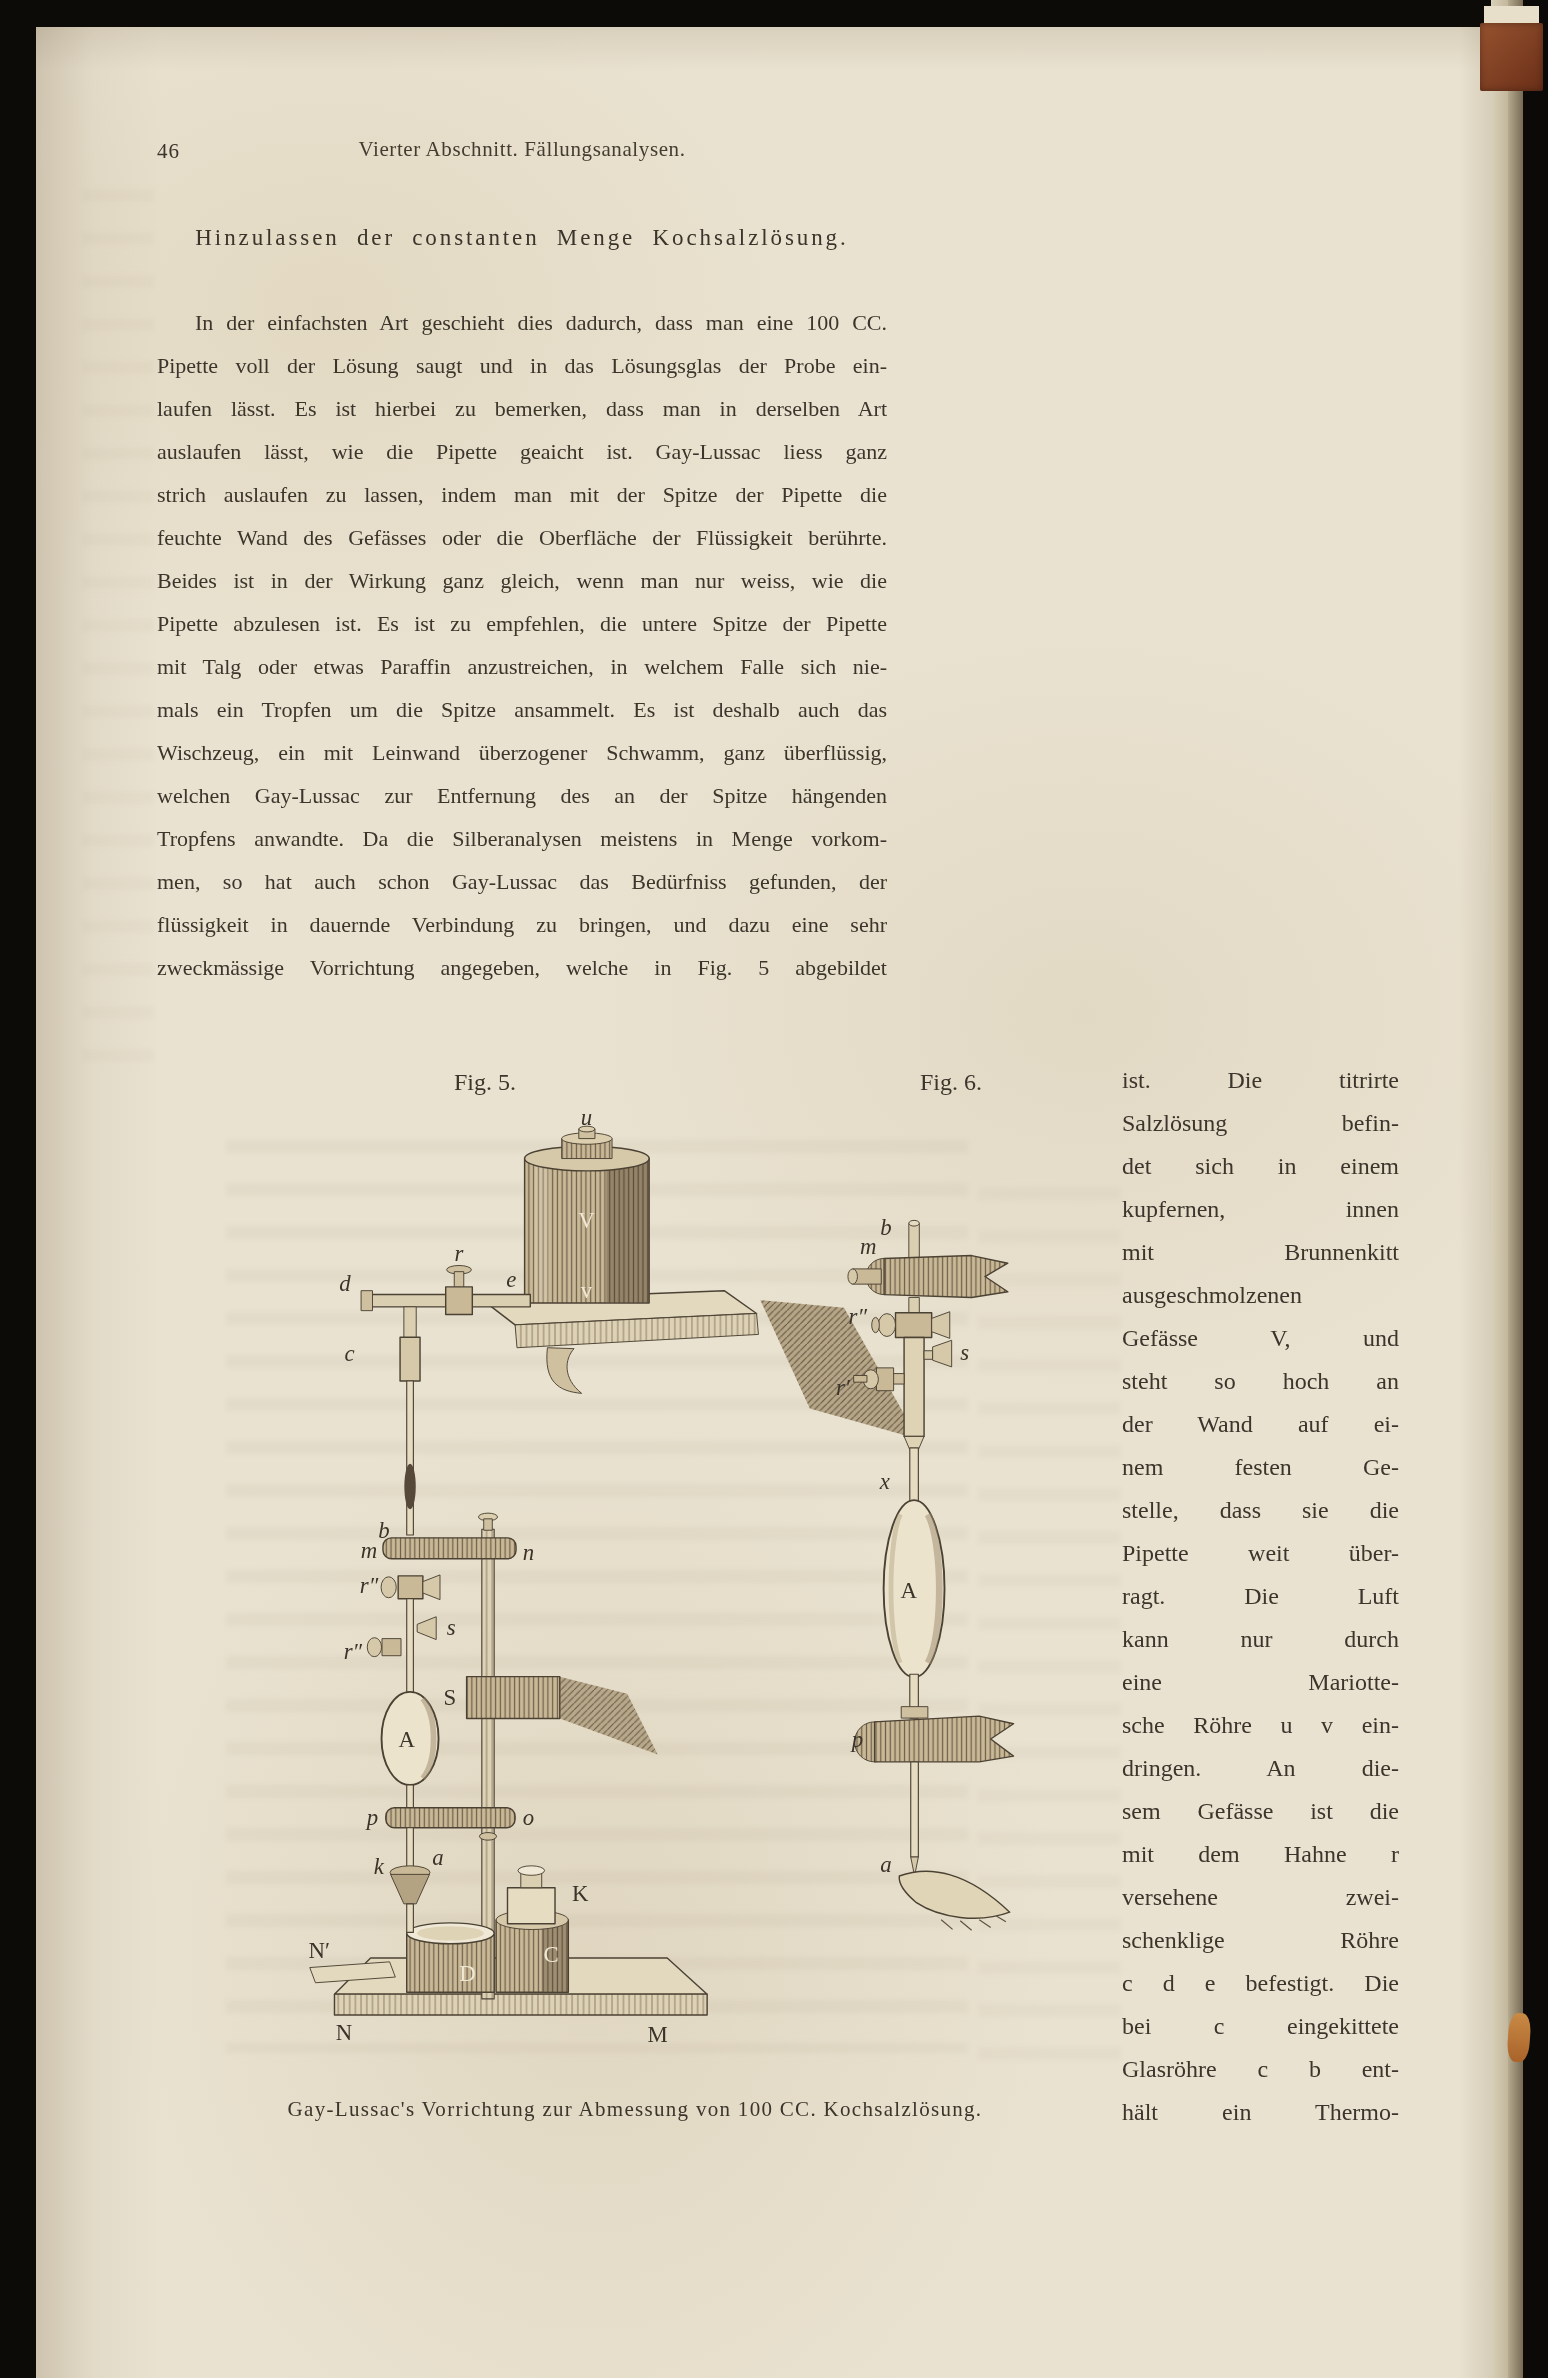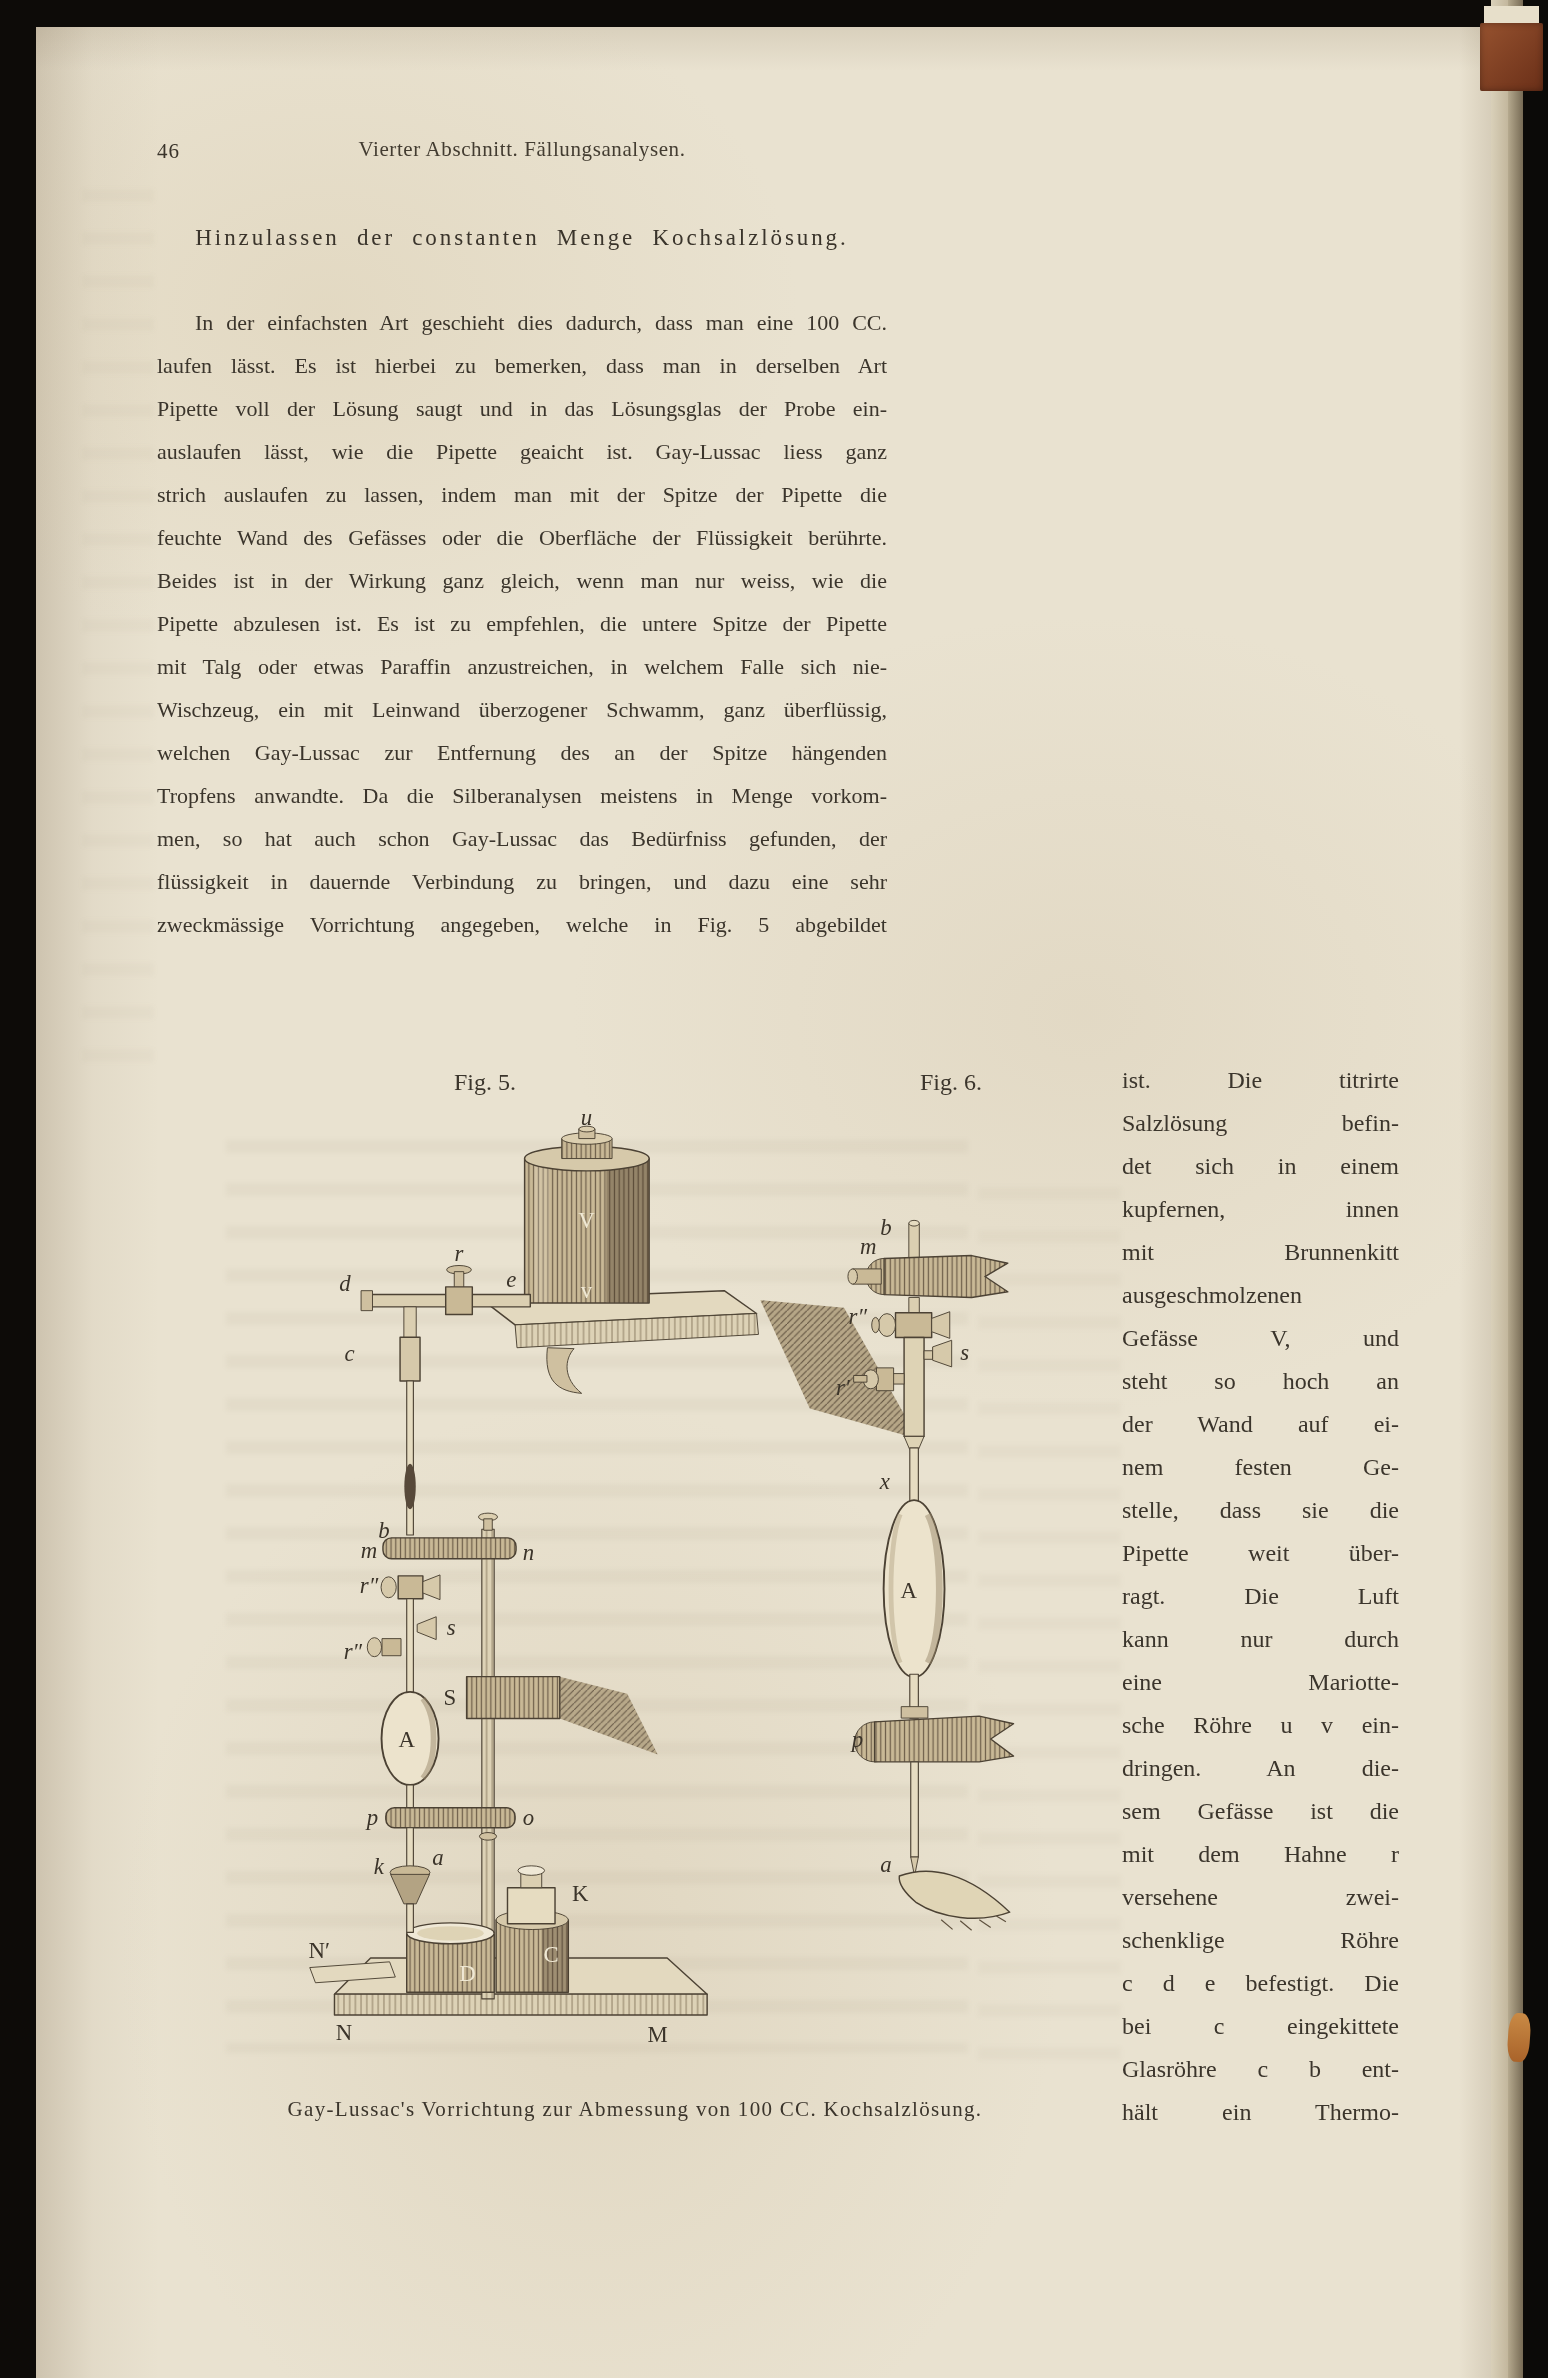--- a/index.html
+++ b/index.html
@@ -56,28 +56,29 @@
     <div class="abs bleed bleed-a"></div>
     <div class="abs bleed bleed-b"></div>
     <div class="abs bleed bleed-c"></div>
 
     <div class="abs pagenum">46</div>
     <div class="abs runhead">Vierter Abschnitt.  Fällungsanalysen.</div>
     <div class="abs heading">Hinzulassen der constanten Menge Kochsalzlösung.</div>
 
     <div class="abs bodytext">
       <div class="ln indent">In der einfachsten Art geschieht dies dadurch, dass man eine 100 CC.</div>
+      <div class="ln">Pipette voll der Lösung saugt und in das Lösungsglas der Probe ein-</div>
       <div class="ln">laufen lässt.  Es ist hierbei zu bemerken, dass man in derselben Art</div>
-      <div class="ln">Pipette voll der Lösung saugt und in das Lösungsglas der Probe ein-</div>
       <div class="ln">auslaufen lässt, wie die Pipette geaicht ist.  Gay-Lussac liess ganz</div>
       <div class="ln">strich auslaufen zu lassen, indem man mit der Spitze der Pipette die</div>
       <div class="ln">feuchte Wand des Gefässes oder die Oberfläche der Flüssigkeit berührte.</div>
       <div class="ln">Beides ist in der Wirkung ganz gleich, wenn man nur weiss, wie die</div>
       <div class="ln">Pipette abzulesen ist.  Es ist zu empfehlen, die untere Spitze der Pipette</div>
       <div class="ln">mit Talg oder etwas Paraffin anzustreichen, in welchem Falle sich nie-</div>
+      <div class="ln">mals ein Tropfen um die Spitze ansammelt.  Es ist deshalb auch das</div>
       <div class="ln">Wischzeug, ein mit Leinwand überzogener Schwamm, ganz überflüssig,</div>
       <div class="ln">welchen Gay-Lussac zur Entfernung des an der Spitze hängenden</div>
       <div class="ln">Tropfens anwandte.  Da die Silberanalysen meistens in Menge vorkom-</div>
       <div class="ln">men, so hat auch schon Gay-Lussac das Bedürfniss gefunden, der</div>
       <div class="ln">flüssigkeit in dauernde Verbindung zu bringen, und dazu eine sehr</div>
       <div class="ln">zweckmässige Vorrichtung angegeben, welche in Fig. 5 abgebildet</div>
     </div>
 
     <div class="abs figlabel fig5label">Fig. 5.</div>
     <div class="abs figlabel fig6label">Fig. 6.</div>

